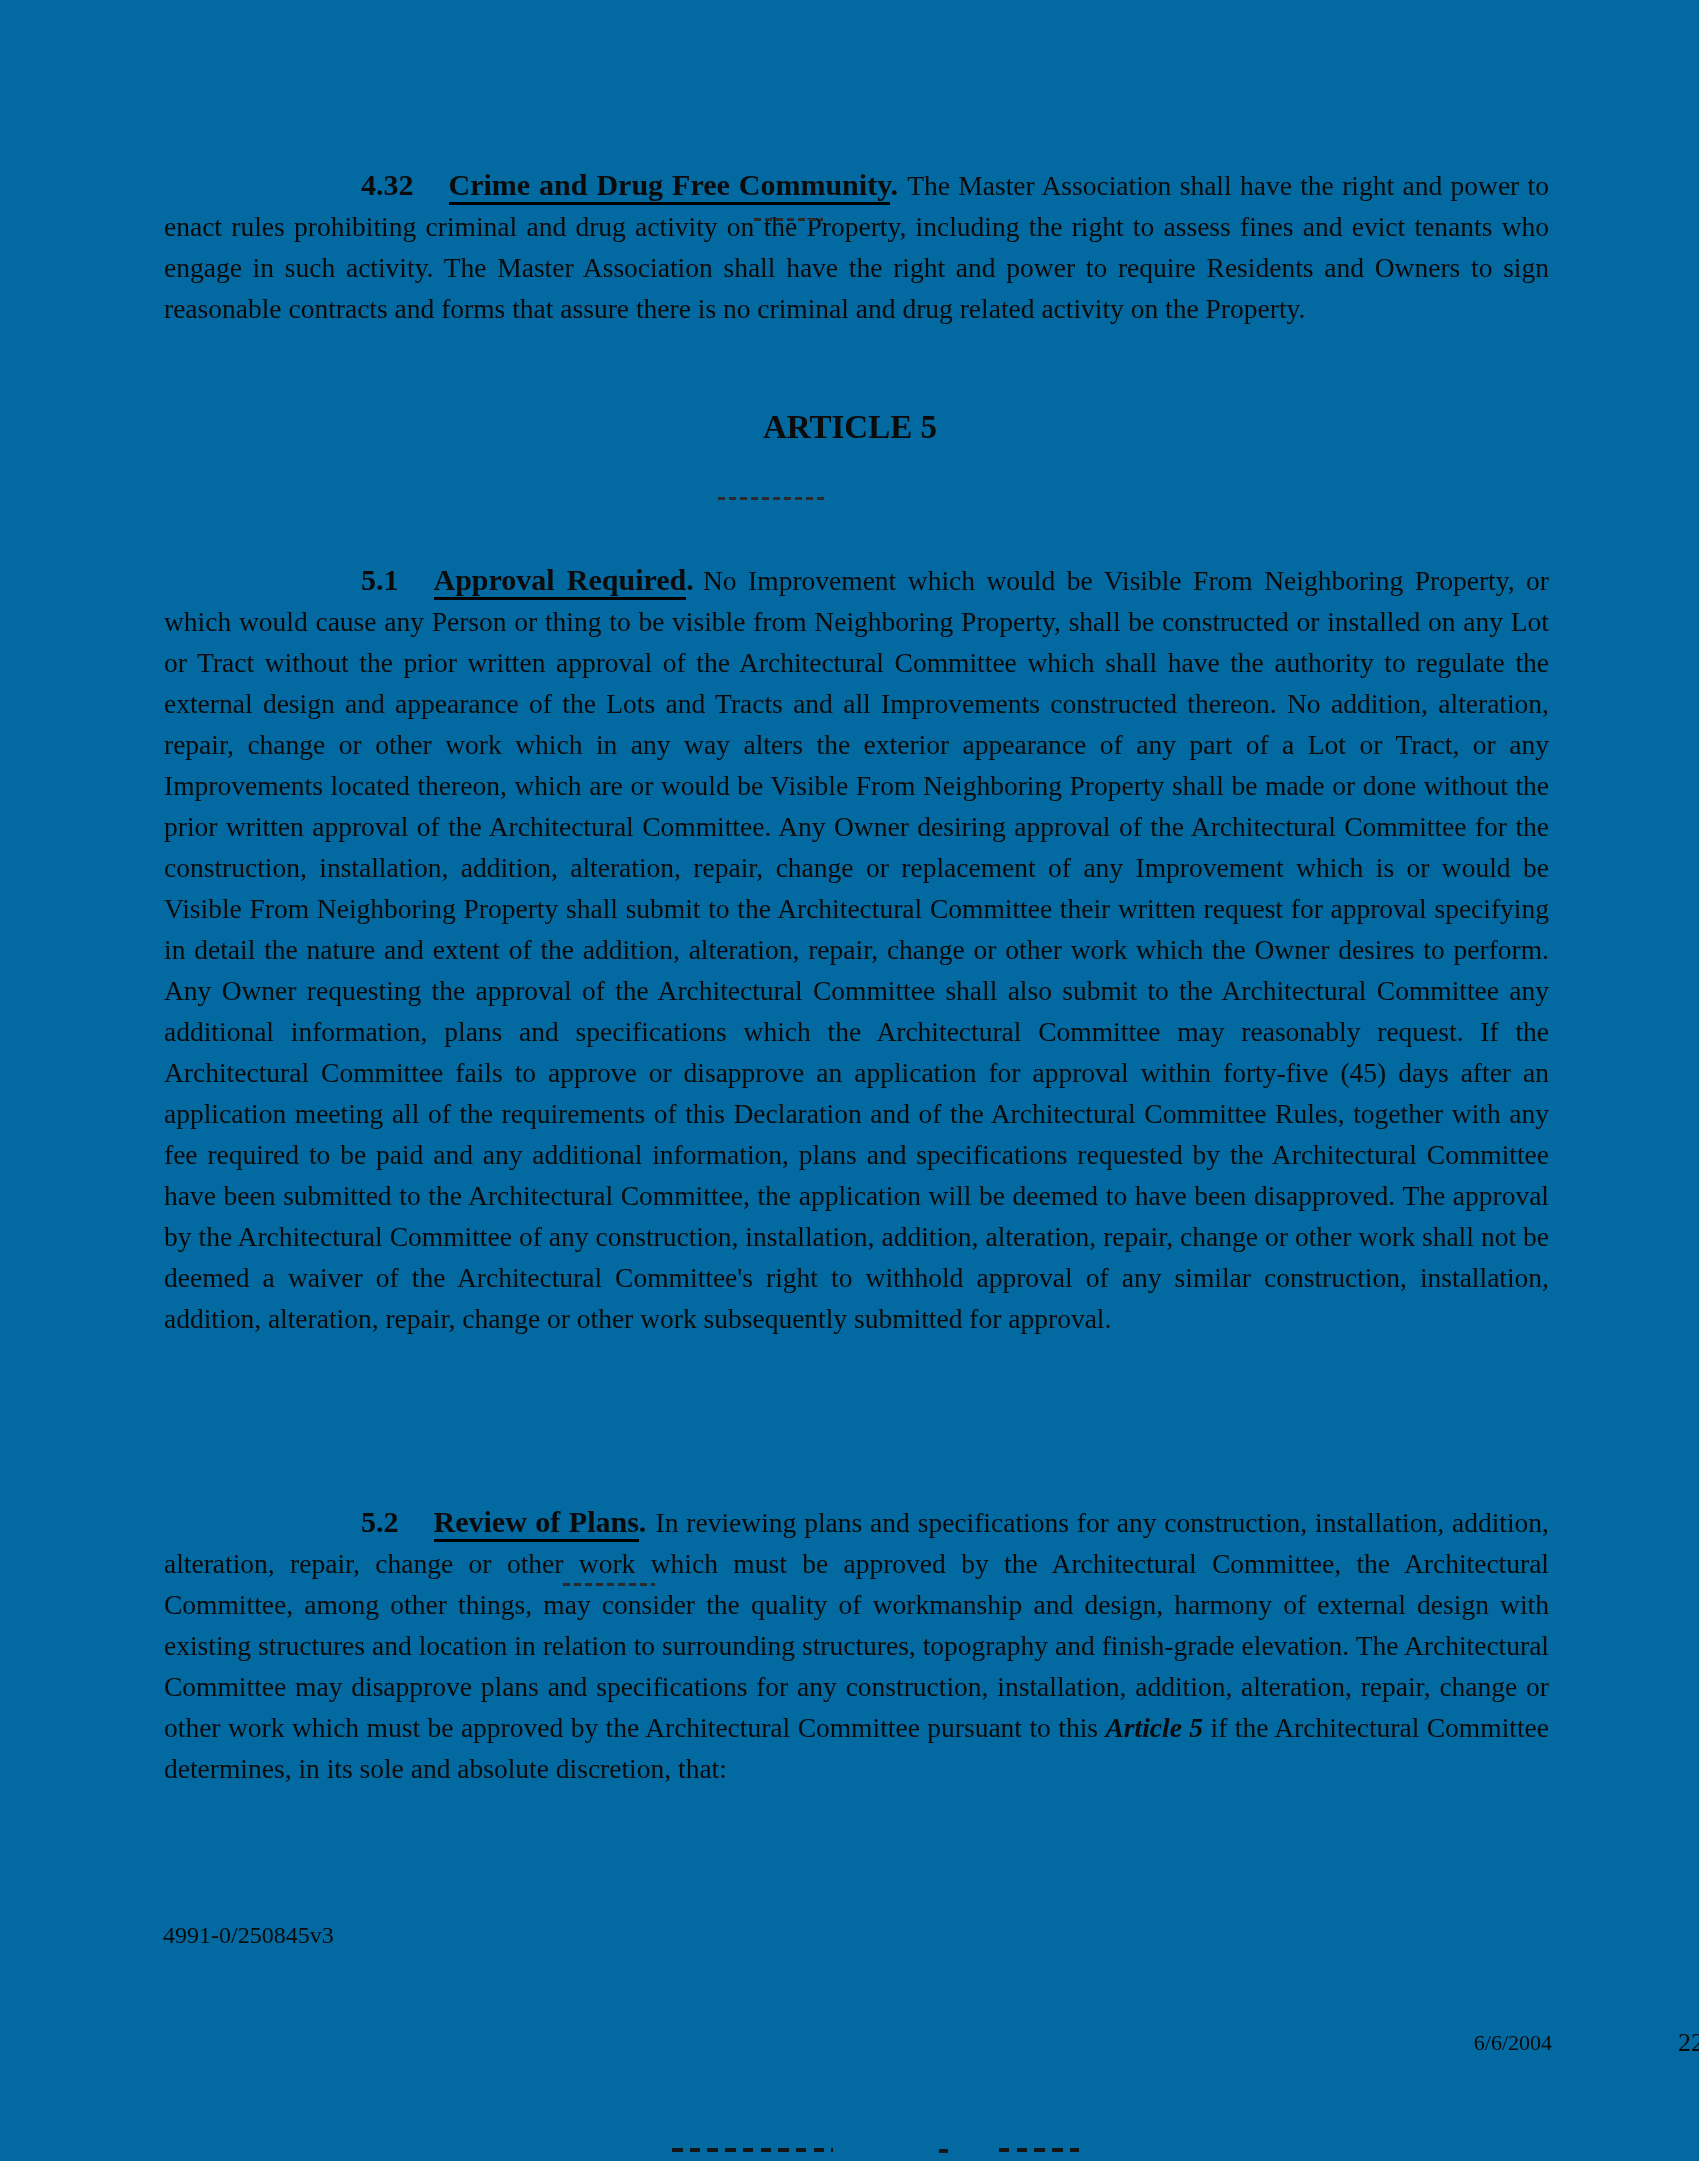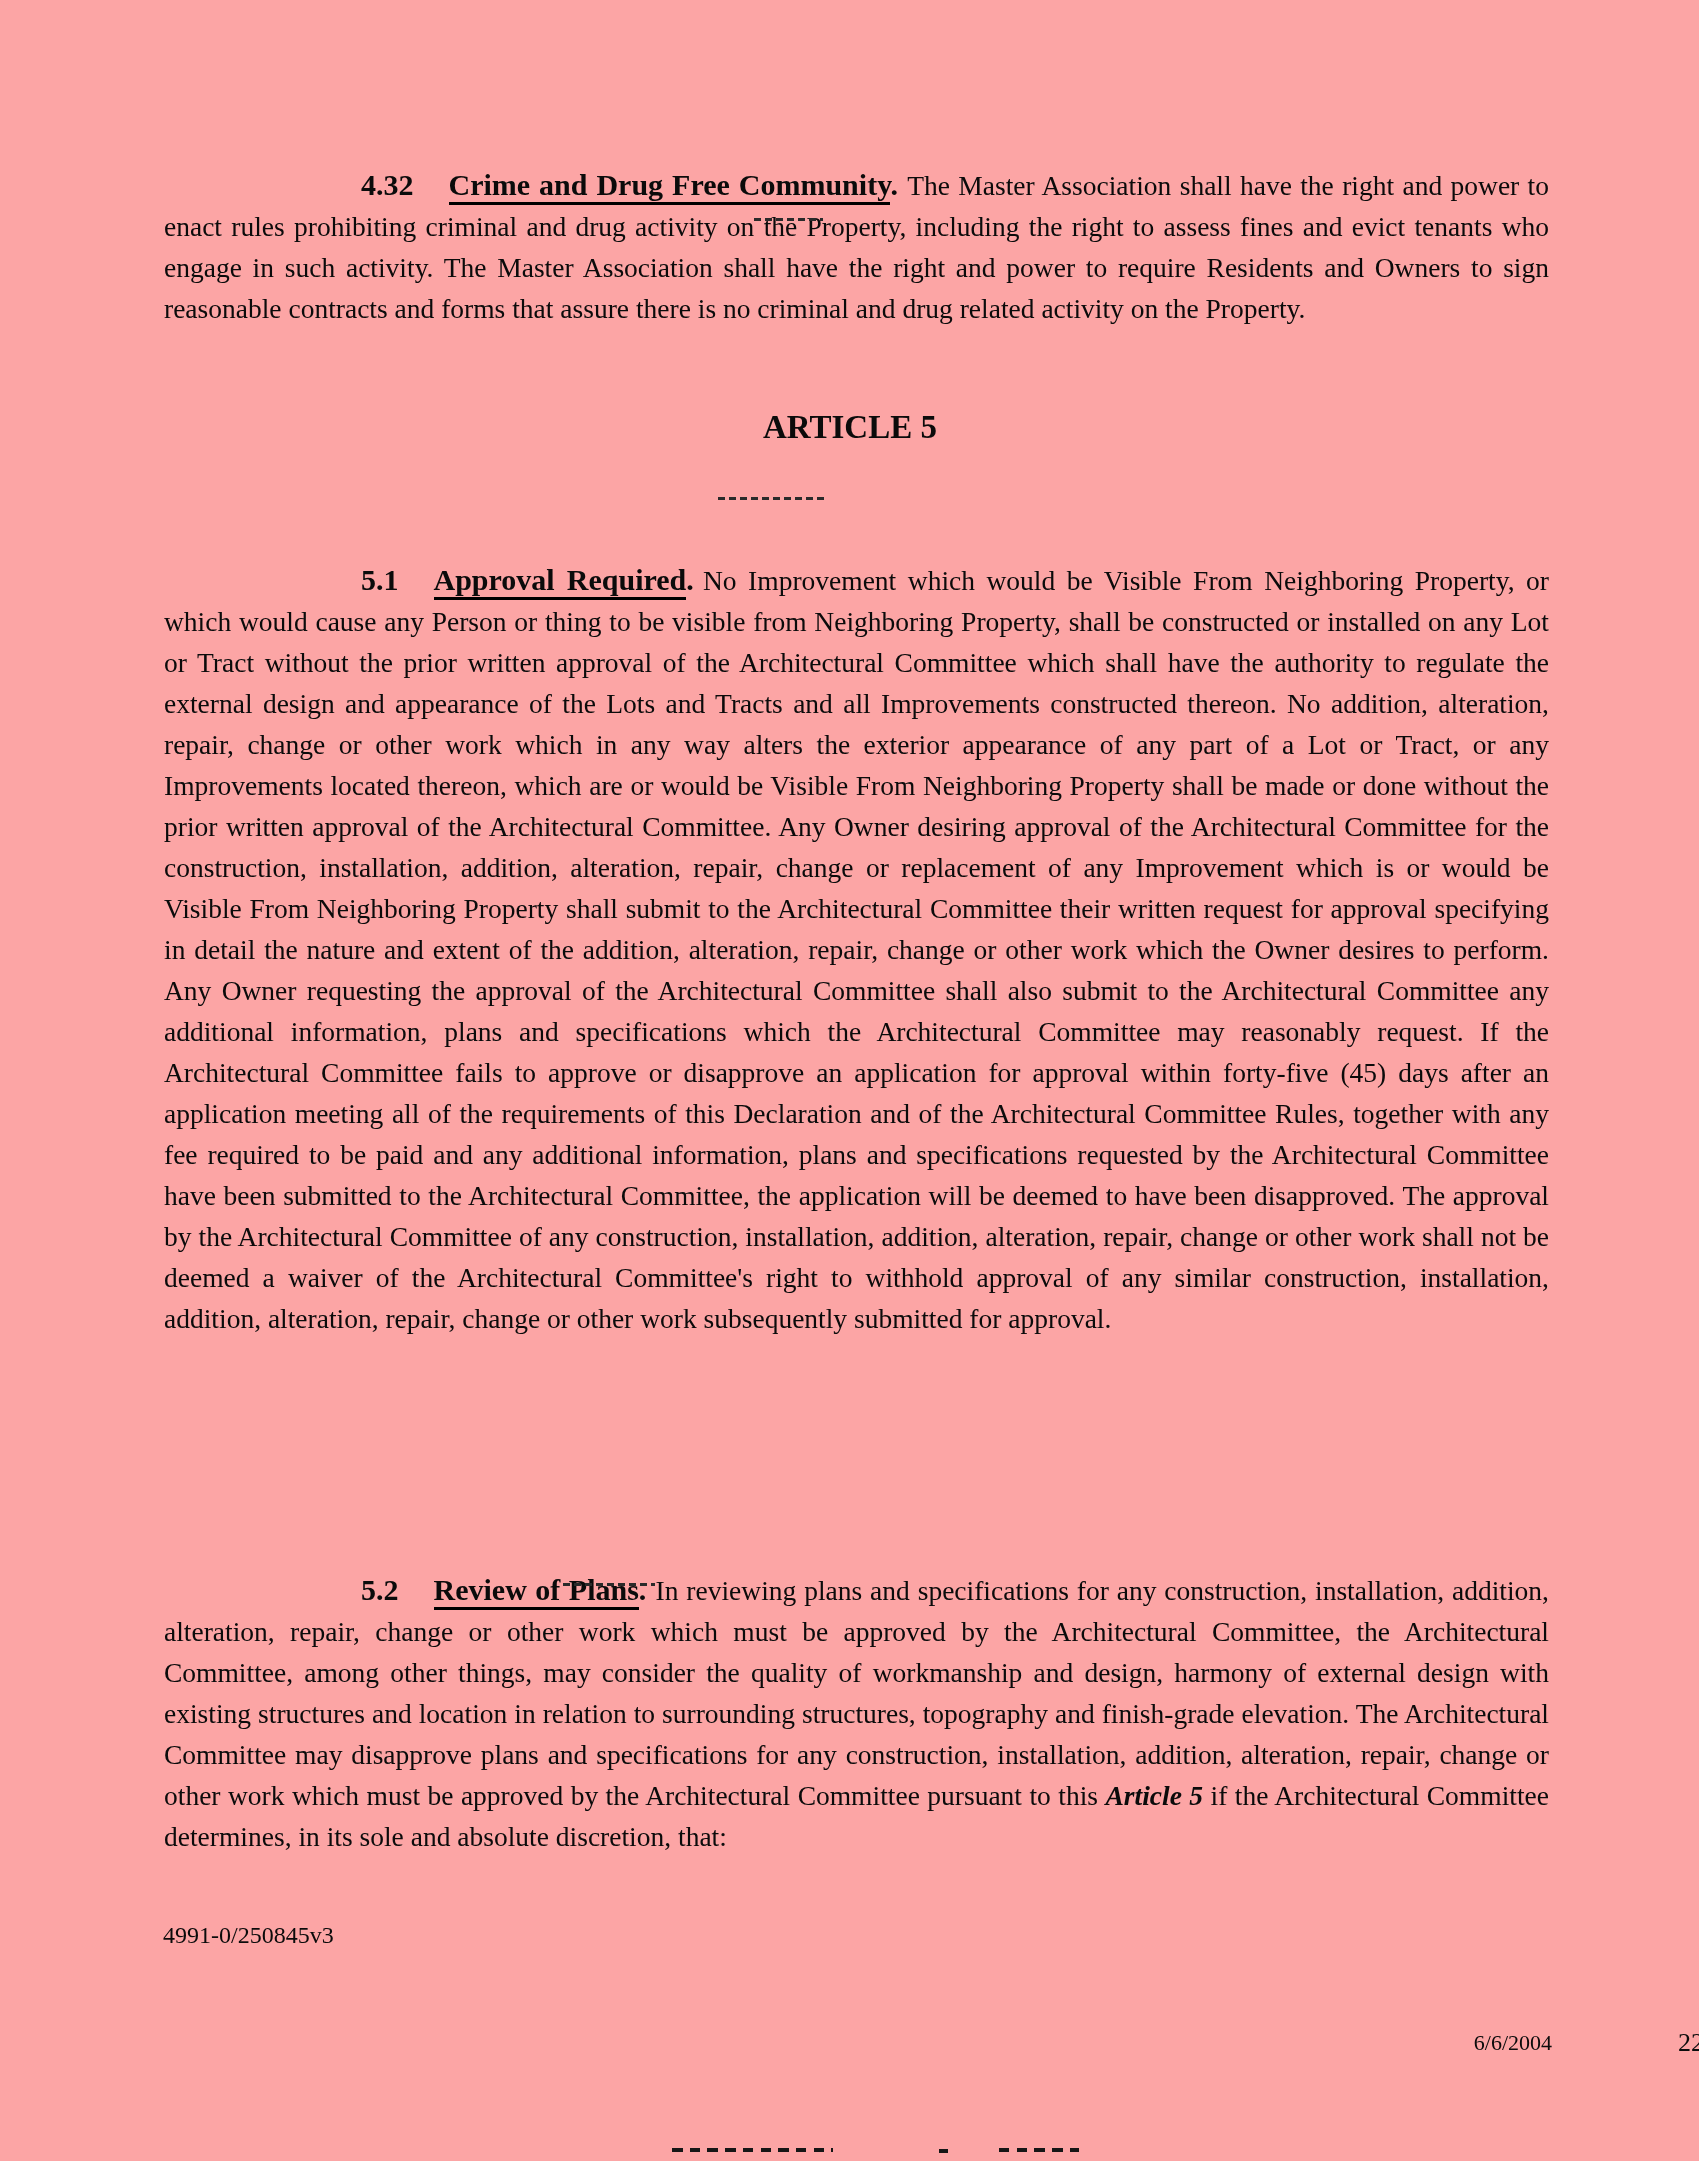--- a/index.html
+++ b/index.html
@@ -4,21 +4,21 @@
 <style>
   html, body {
     margin: 0;
     padding: 0;
     background: #ffffff;
   }
   .page {
     position: relative;
     width: 1700px;
     height: 2161px;
-    background: #fca5a5;
+    background: #0369a1;
     font-family: "Liberation Serif", "DejaVu Serif", serif;
     color: #0b0b0b;
     overflow: hidden;
   }
   .para {
     position: absolute;
     left: 164px;
     width: 1385px;
     margin: 0;
     font-size: 27.5px;
@@ -104,21 +104,21 @@
   </p>
 
   <div class="article-heading">
     <div>ARTICLE 5</div>
   </div>
 
   <p class="para" style="top:559px">
     <span class="sec-num">5.1</span><span class="sec-title">Approval Required</span><span class="sec-suffix">.</span><span class="sec-body">No Improvement which would be Visible From Neighboring Property, or which would cause any Person or thing to be visible from Neighboring Property, shall be constructed or installed on any Lot or Tract without the prior written approval of the Architectural Committee which shall have the authority to regulate the external design and appearance of the Lots and Tracts and all Improvements constructed thereon.  No addition, alteration, repair, change or other work which in any way alters the exterior appearance of any part of a Lot or Tract, or any Improvements located thereon, which are or would be Visible From Neighboring Property shall be made or done without the prior written approval of the Architectural Committee.  Any Owner desiring approval of the Architectural Committee for the construction, installation, addition, alteration, repair, change or replacement of any Improvement which is or would be Visible From Neighboring Property shall submit to the Architectural Committee their written request for approval specifying in detail the nature and extent of the addition, alteration, repair, change or other work which the Owner desires to perform.  Any Owner requesting the approval of the Architectural Committee shall also submit to the Architectural Committee any additional information, plans and specifications which the Architectural Committee may reasonably request.  If the Architectural Committee fails to approve or disapprove an application for approval within forty-five (45) days after an application meeting all of the requirements of this Declaration and of the Architectural Committee Rules, together with any fee required to be paid and any additional information, plans and specifications requested by the Architectural Committee have been submitted to the Architectural Committee, the application will be deemed to have been disapproved.  The approval by the Architectural Committee of any construction, installation, addition, alteration, repair, change or other work shall not be deemed a waiver of the Architectural Committee's right to withhold approval of any similar construction, installation, addition, alteration, repair, change or other work subsequently submitted for approval.</span>
   </p>
 
-  <p class="para" style="top:1569px">
+  <p class="para" style="top:1501px">
     <span class="sec-num">5.2</span><span class="sec-title">Review of Plans</span><span class="sec-suffix">.</span><span class="sec-body">In reviewing plans and specifications for any construction, installation, addition, alteration, repair, change or other work which must be approved by the Architectural Committee, the Architectural Committee, among other things, may consider the quality of workmanship and design, harmony of external design with existing structures and location in relation to surrounding structures, topography and finish-grade elevation.  The Architectural Committee may disapprove plans and specifications for any construction, installation, addition, alteration, repair, change or other work which must be approved by the Architectural Committee pursuant to this </span><span class="sec-em">Article 5</span><span> if the Architectural Committee determines, in its sole and absolute discretion, that:</span>
   </p>
 
   <div class="footer-left">4991-0/250845v3</div>
   <div class="footer-page">22</div>
   <div class="footer-date">6/6/2004</div>
 
   <div class="artifact-thin" style="left:754px; top:218px; width:69px;"></div>
   <div class="artifact-thin" style="left:718px; top:497px; width:108px;"></div>
   <div class="artifact-thin" style="left:563px; top:1583px; width:92px;"></div>

